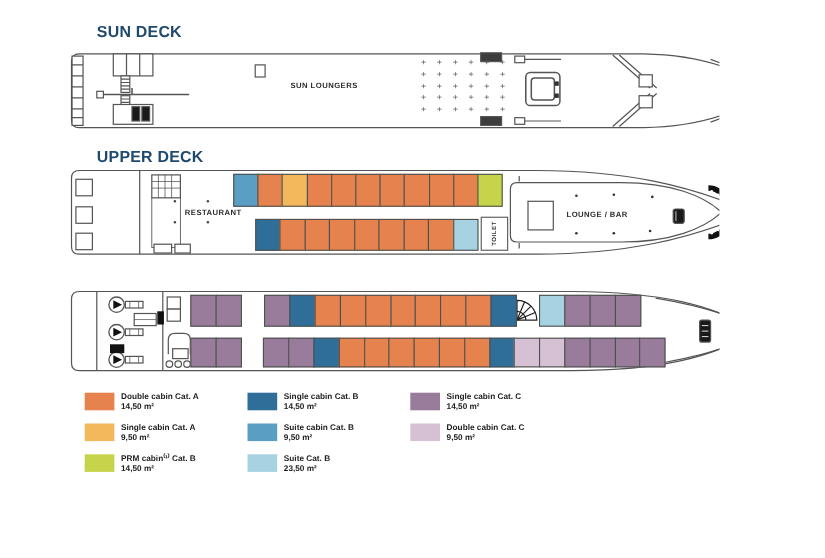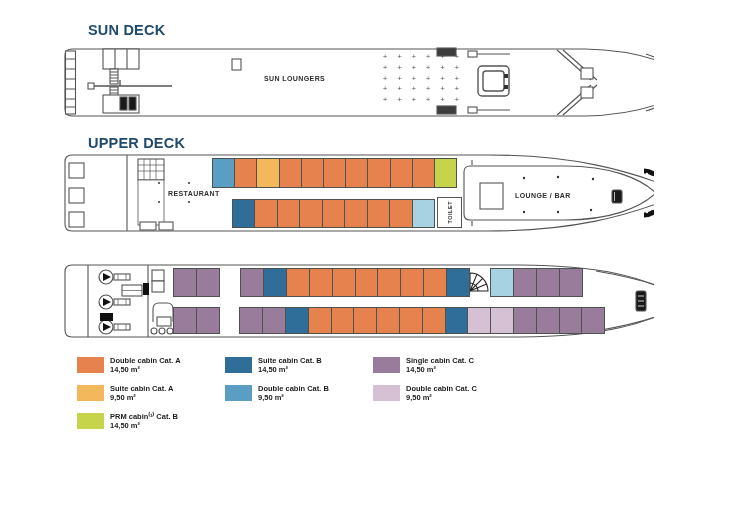--- a/index.html
+++ b/index.html
@@ -313,54 +313,61 @@
       <div class="legend-item">
         <div class="legend-swatch" style="background: rgb(230, 130, 78);"></div>
         <div class="legend-text">
           <div>Double cabin Cat. A</div>
           <div>14,50 m²</div>
         </div>
       </div>
       <div class="legend-item">
         <div class="legend-swatch" style="background: rgb(46, 110, 153);"></div>
         <div class="legend-text">
-          <div>Suite cabin Cat. B</div>
+          <div>Single cabin Cat. B</div>
           <div>14,50 m²</div>
         </div>
       </div>
       <div class="legend-item">
         <div class="legend-swatch" style="background: rgb(153, 124, 156);"></div>
         <div class="legend-text">
           <div>Single cabin Cat. C</div>
           <div>14,50 m²</div>
         </div>
       </div>
       <div class="legend-item">
         <div class="legend-swatch" style="background: rgb(242, 184, 91);"></div>
         <div class="legend-text">
-          <div>Suite cabin Cat. A</div>
+          <div>Single cabin Cat. A</div>
           <div>9,50 m²</div>
         </div>
       </div>
       <div class="legend-item">
         <div class="legend-swatch" style="background: rgb(91, 158, 196);"></div>
         <div class="legend-text">
-          <div>Double cabin Cat. B</div>
+          <div>Suite cabin Cat. B</div>
           <div>9,50 m²</div>
         </div>
       </div>
       <div class="legend-item">
         <div class="legend-swatch" style="background: rgb(213, 193, 211);"></div>
         <div class="legend-text">
           <div>Double cabin Cat. C</div>
           <div>9,50 m²</div>
         </div>
       </div>
       <div class="legend-item">
         <div class="legend-swatch" style="background: rgb(198, 212, 75);"></div>
         <div class="legend-text">
           <div>PRM cabin⁽¹⁾ Cat. B</div>
           <div>14,50 m²</div>
         </div>
       </div>
+      <div class="legend-item">
+        <div class="legend-swatch" style="background: rgb(167, 210, 226);"></div>
+        <div class="legend-text">
+          <div>Suite Cat. B</div>
+          <div>23,50 m²</div>
+        </div>
+      </div>
     </div>
 
 </div>
 
 </body></html>

